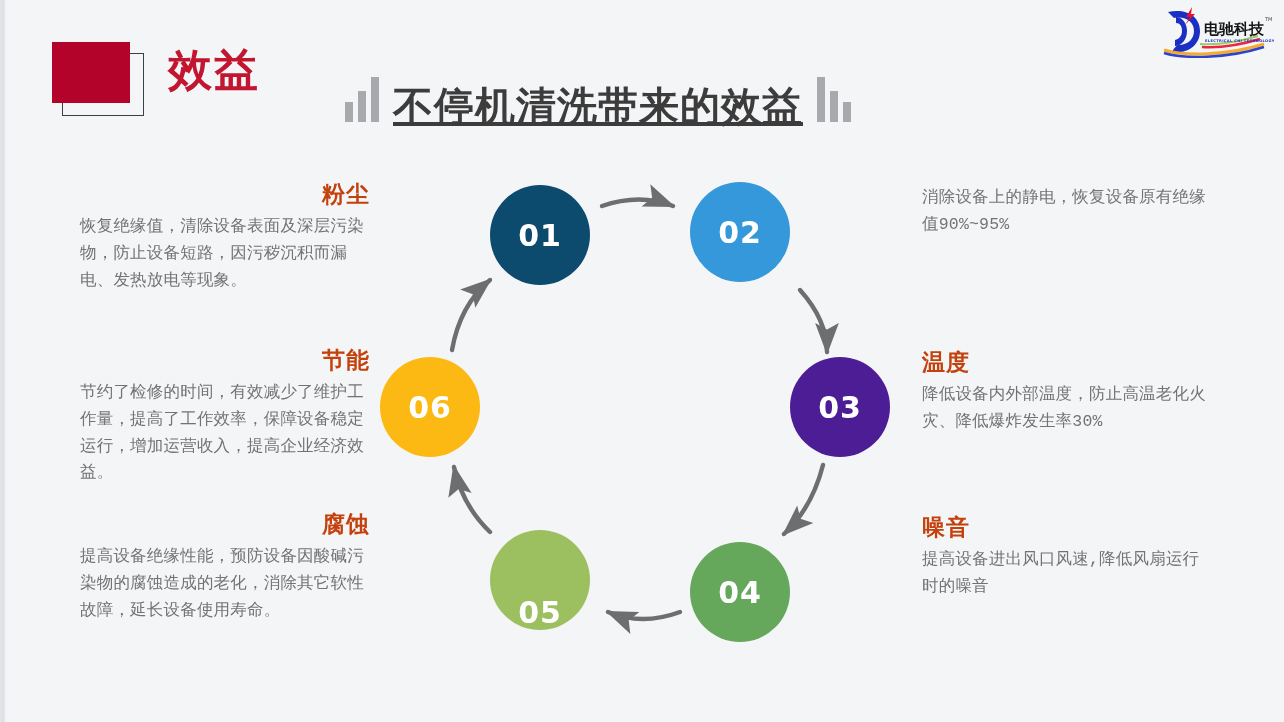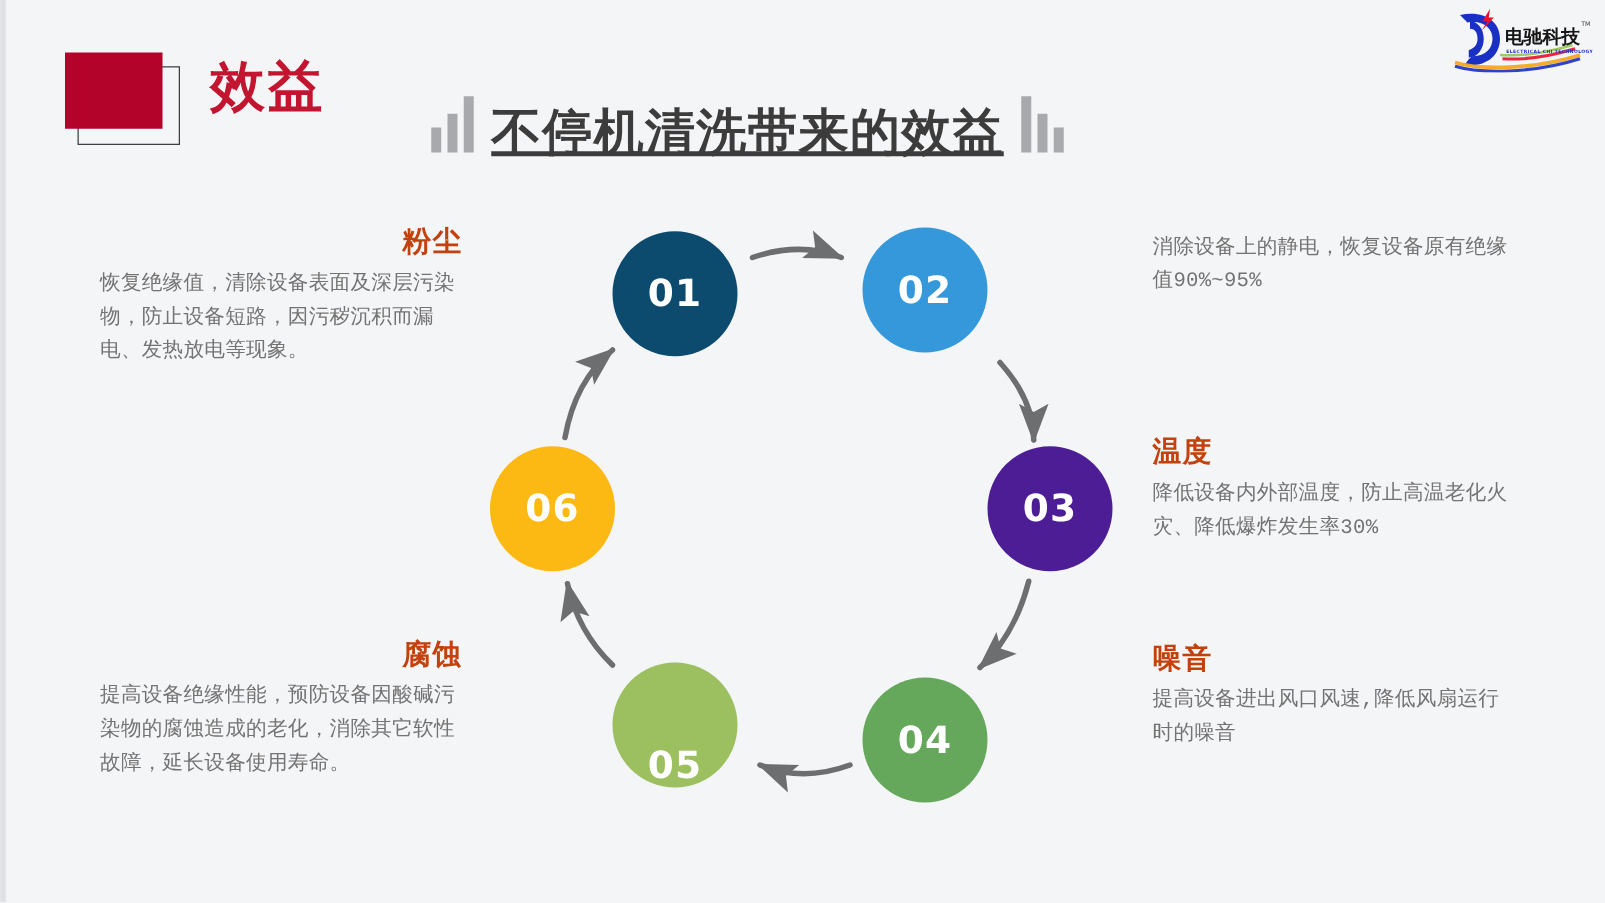--- a/index.html
+++ b/index.html
@@ -218,30 +218,34 @@
     </div>
     <div class="node" style="left: 410px; top: 197px; background: #4c1d95; text-align: right;">
       <span>03</span>
     </div>
     <div class="node" style="left: 310px; top: 382px; background: rgb(101, 167, 91);">
       <span>04</span>
     </div>
     <div class="node" style="left: 110px; top: 370px; background: rgb(156, 191, 95); align-items: flex-end;">
       <span>05</span>
     </div>
-    <div class="node" style="left: 12px; top: 197px; background: rgb(253, 185, 19); text-align: center;">
+    <div class="node" style="left: 0; top: 197px; background: rgb(253, 185, 19); text-align: center;">
       <span>06</span>
     </div>
   </div>
 
   <div class="block left" style="top:182px;">
     <div class="block-title">粉尘</div>
     <div class="block-body">恢复绝缘值，清除设备表面及深层污染物，防止设备短路，因污秽沉积而漏电、发热放电等现象。</div>
   </div>
 
+  <div class="block left" style="top:348px;">
+    <div class="block-title">节能</div>
+    <div class="block-body">节约了检修的时间，有效减少了维护工作量，提高了工作效率，保障设备稳定运行，增加运营收入，提高企业经济效益。</div>
+  </div>
 
   <div class="block left" style="top:512px;">
     <div class="block-title">腐蚀</div>
     <div class="block-body">提高设备绝缘性能，预防设备因酸碱污染物的腐蚀造成的老化，消除其它软性故障，延长设备使用寿命。</div>
   </div>
 
   <div class="block right" style="top:185px;">
     <div class="block-body">消除设备上的静电，恢复设备原有绝缘值90%~95%</div>
   </div>
 

